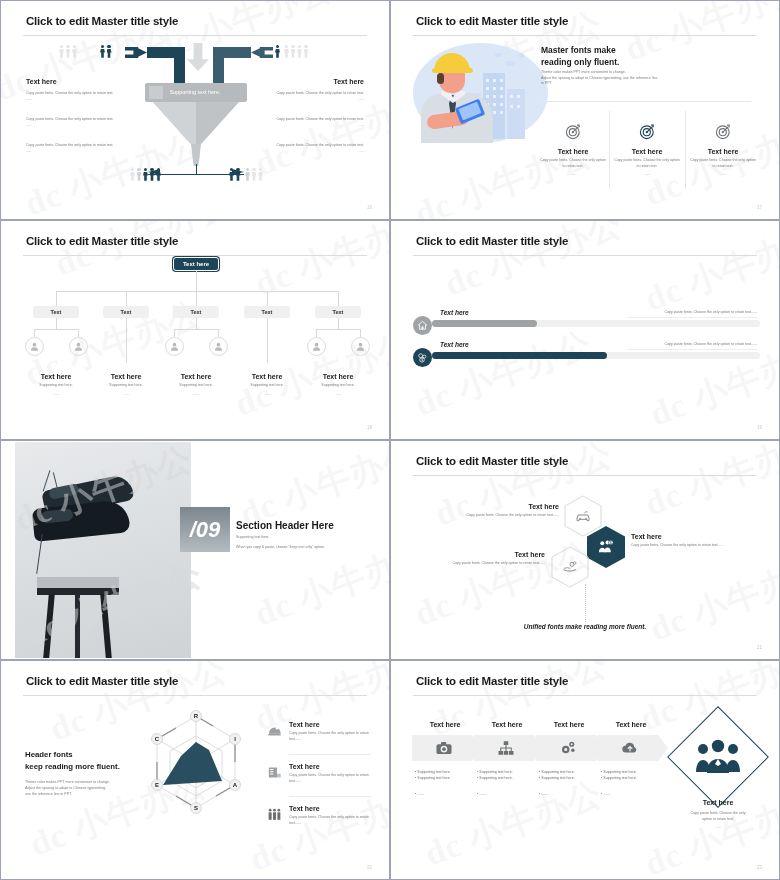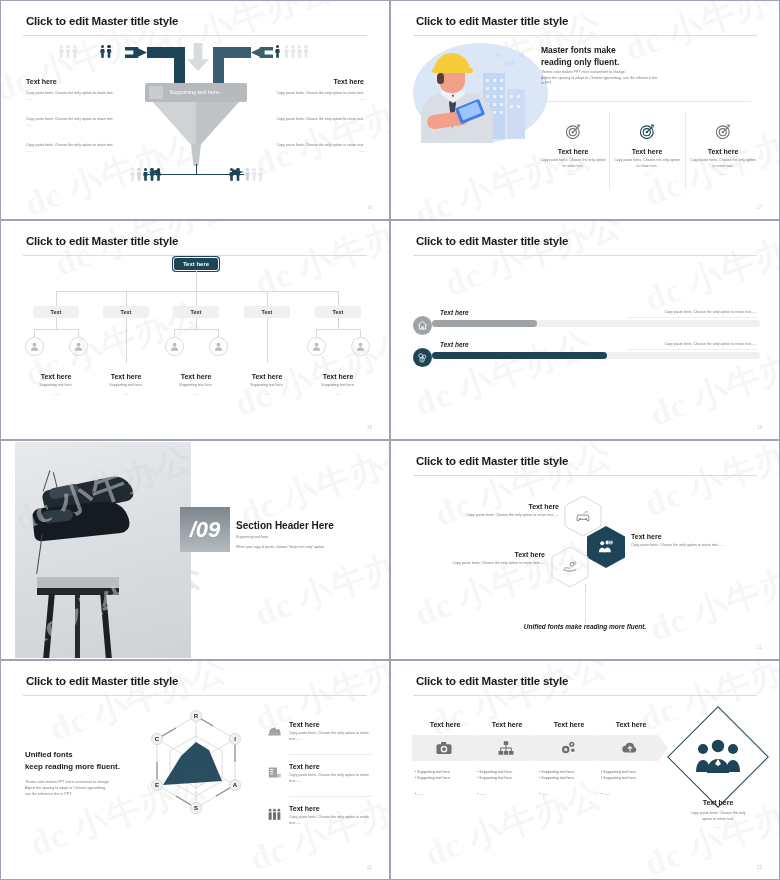--- a/index.html
+++ b/index.html
@@ -702,21 +702,21 @@
       <span style="left:250px;top:5px;">dc 小牛办公</span>
       <span style="left:25px;top:130px;">dc 小牛办公</span>
       <span style="left:245px;top:145px;">dc 小牛办公</span>
     </div>
 
     <div class="title">Click to edit Master title style</div>
     <div class="title-rule"></div>
 
     <div style="position:absolute;left:24px;top:88px;width:112px;">
       <div style="font-size:7.8px;font-weight:bold;color:#1a1a1a;line-height:1.5;">
-        <span>Unified fonts</span><br>
+        <span>Header fonts</span><br>
         <span>keep reading more fluent.</span>
       </div>
       <div class="tiny" style="margin-top:8px;">
         <span>Theme color makes PPT more convenient to change.</span><br>
         <span>Adjust the spacing to adapt to Chinese typesetting,</span><br>
         <span>use the reference line in PPT.</span>
       </div>
     </div>
 
     <div style="position:absolute;left:130px;top:35px;width:130px;height:140px;">

